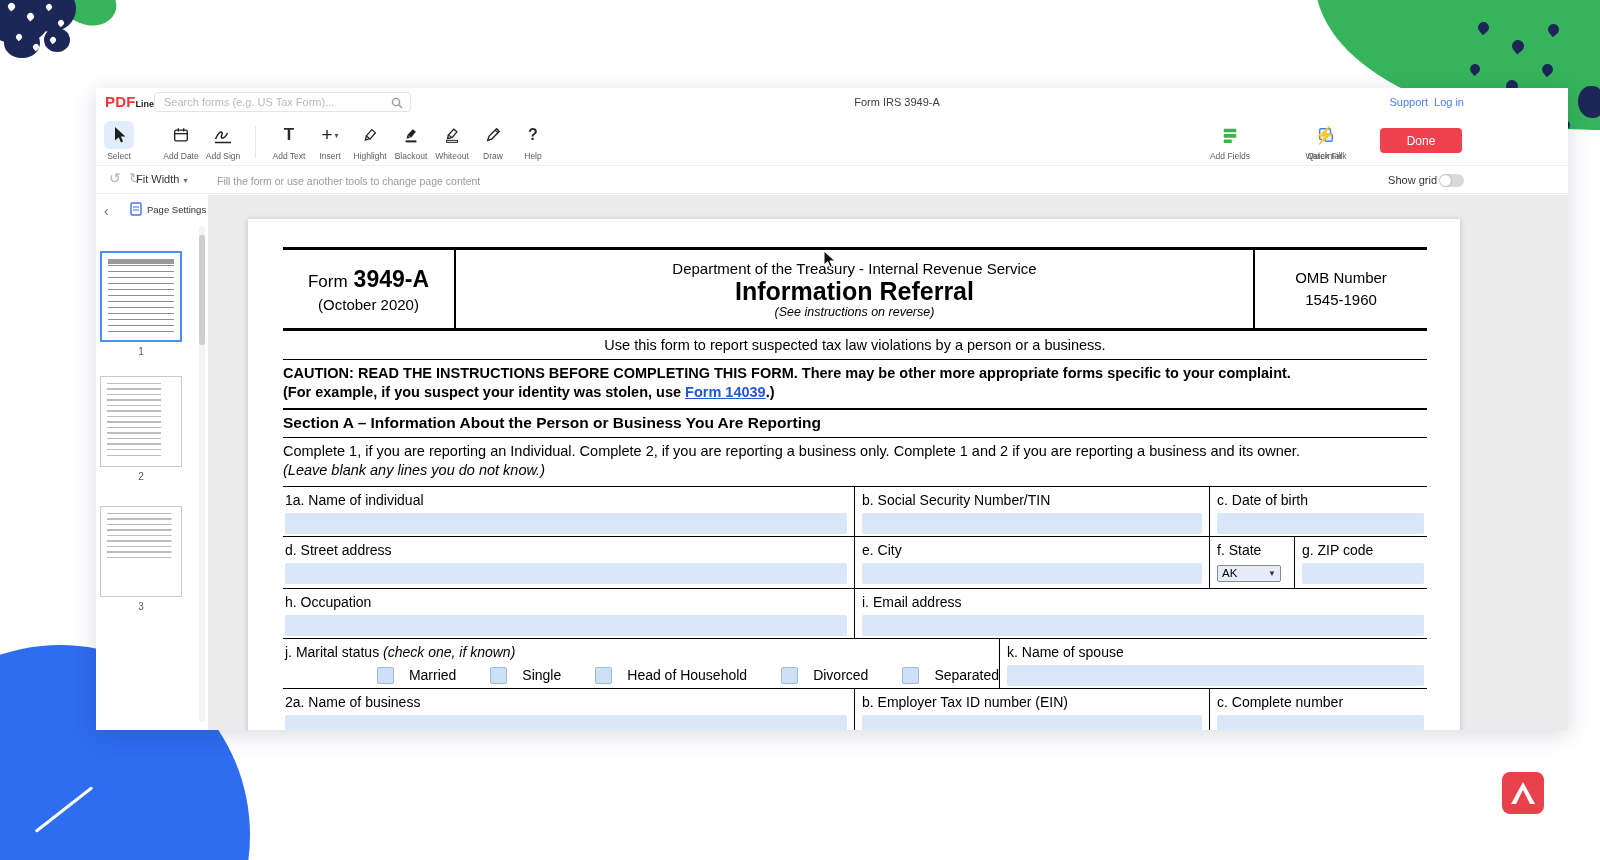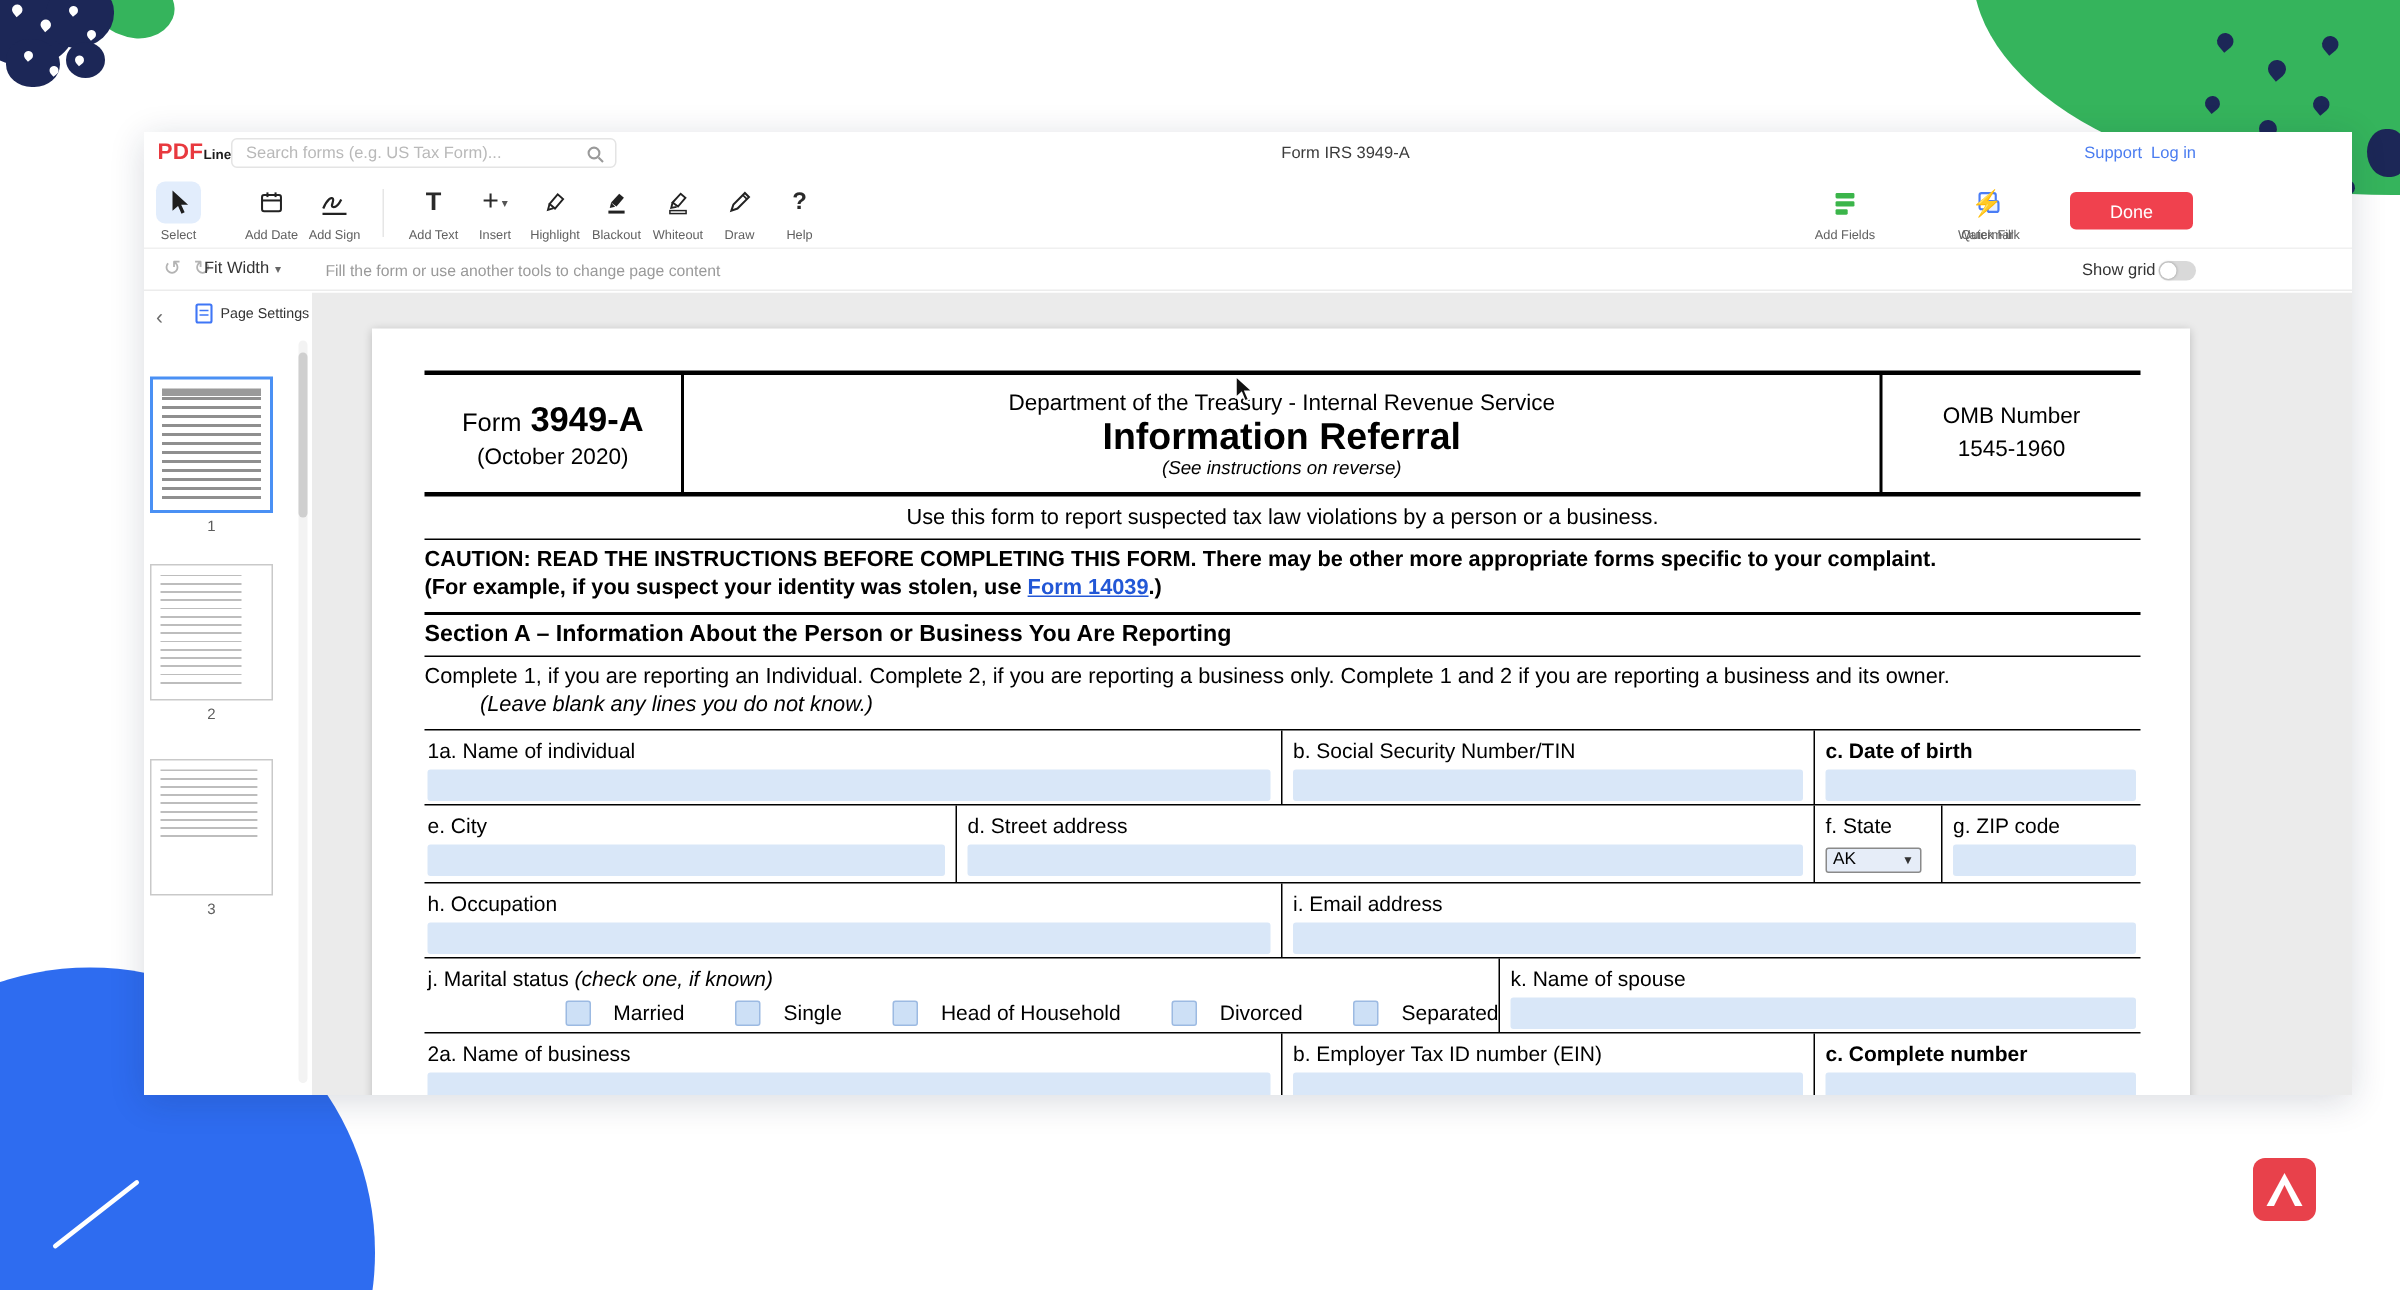--- a/index.html
+++ b/index.html
@@ -100,34 +100,34 @@
   .fh-c2 .title { font-size:25px; font-weight:bold; line-height:1.12; }
   .fh-c2 .sub { font-size:12.5px; font-style:italic; }
   .fh-c3 { width:172px; display:flex; flex-direction:column; justify-content:center; align-items:center;
            font-size:15px; line-height:1.45; }
 
   .intro { height:29px; line-height:29px; text-align:center; font-size:14.5px; border-bottom:1.5px solid #000; }
   .caution { border-bottom:2.5px solid #000; padding:4px 0 6px; font-weight:bold; font-size:14.5px; line-height:1.32; }
   .caution a { color:#2257d6; text-decoration:underline; cursor:pointer; }
   .section-a { font-weight:bold; font-size:15.5px; padding:4px 0 5px; border-bottom:1.5px solid #000; }
   .complete { font-size:14.5px; line-height:1.3; padding:4px 0 6px; }
-  .complete .it { font-style:italic;margin-left:37px; }
+  .complete .it { font-style:italic; }
 
   
   .grid { border-top:1.5px solid #000; }
   .grow { display:flex; border-bottom:1.5px solid #000; height:50px; }
   .grow.r2 { height:52px; }
   .cell { position:relative; }
   .cell.bdr { border-right:1.5px solid #000; }
   .flabel { font-size:14px; margin:5px 0 0 2px; white-space:nowrap; }
   .cell + .cell .flabel { margin-left:7px; }
   .inp { height:21px; background:#d9e7f8; border-radius:2px; margin:5px 7px 0 2px; cursor:text; }
   .cell + .cell .inp { margin-left:7px; }
   .inp.zip { margin-right:3px; }
-  .w572 { width:572px; } .w355 { width:355px; } .w217 { width:217px;font-weight:bold; }
+  .w572 { width:572px; } .w355 { width:355px; } .w217 { width:217px; }
   .w85 { width:85px; } .w132 { width:132px; } .w717 { width:717px; } .w427 { width:427px; } .wfill { flex:1; }
 
   .stateselect { width:64px; height:17px; margin:7px 0 0 7px; border:1px solid #8a8a8a; background:#e6edf8;
                  border-radius:2px; font-size:11.5px; display:flex; align-items:center; justify-content:space-between;
                  padding:0 4px; cursor:pointer; }
   .stateselect .car { font-size:8px; color:#333; }
 
   .cbrow { display:flex; align-items:center; margin:7px 0 0 2px; gap:34px;justify-content:flex-end; }
   .cbitem { display:flex; align-items:center; gap:15px; }
   .cb { width:17px; height:17px; background:#cde0f6; border:1px solid #9cbae2; border-radius:2px; cursor:pointer; }
@@ -440,26 +440,26 @@
                 <div class="flabel">b. Social Security Number/TIN</div>
                 <div class="inp"></div>
               </div>
               <div class="cell w217">
                 <div class="flabel">c. Date of birth</div>
                 <div class="inp zip"></div>
               </div>
             </div>
 
             <div class="grow r2">
+              <div class="cell bdr w572">
+                <div class="flabel">d. Street address</div>
+                <div class="inp"></div>
+              </div>
               <div class="cell bdr w355">
                 <div class="flabel">e. City</div>
-                <div class="inp"></div>
-              </div>
-              <div class="cell bdr w572">
-                <div class="flabel">d. Street address</div>
                 <div class="inp"></div>
               </div>
               <div class="cell bdr w85">
                 <div class="flabel">f. State</div>
                 <div class="stateselect">
                   <span>AK</span>
                   <span class="car">▼</span>
                 </div>
               </div>
               <div class="cell w132">

